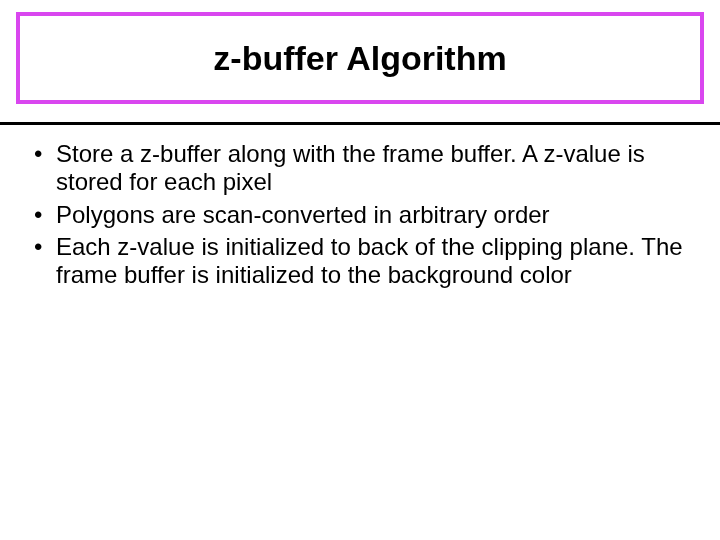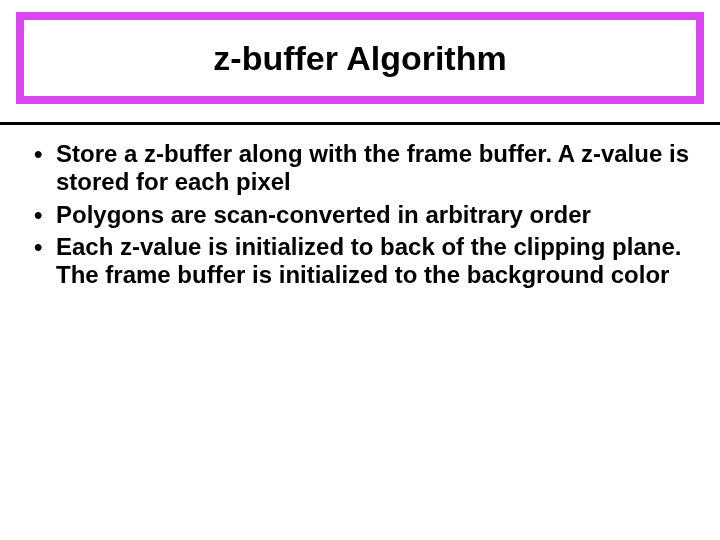--- a/index.html
+++ b/index.html
@@ -16,21 +16,21 @@
     width: 720px;
     height: 540px;
     box-sizing: border-box;
   }
   .title-box {
     position: absolute;
     top: 12px;
     left: 16px;
     right: 16px;
     height: 92px;
-    border: 8px solid #d946ef;
+    border: 4px solid #d946ef;
     box-sizing: border-box;
     display: flex;
     align-items: center;
     justify-content: center;
   }
   .divider {
     position: absolute;
     top: 122px;
     left: 0;
     right: 0;
@@ -45,21 +45,20 @@
   .body {
     position: absolute;
     top: 140px;
     left: 30px;
     right: 30px;
   }
   ul.bullets {
     list-style: none;
     margin: 0;
     padding: 0;
-    font-weight: bold;
   }
   ul.bullets li {
     position: relative;
     padding-left: 26px;
     font-size: 24px;
     line-height: 1.18;
     margin-bottom: 4px;
   }
   ul.bullets li::before {
     content: "•";

